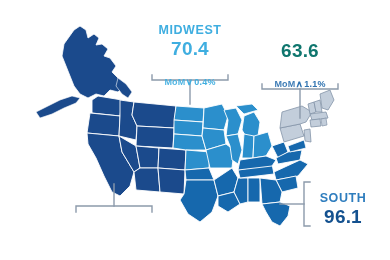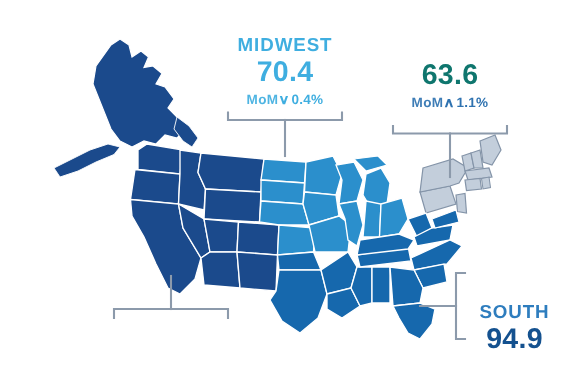--- a/index.html
+++ b/index.html
@@ -43,21 +43,21 @@
     font-weight: 700;
     letter-spacing: 0.2px;
     display: block;
     margin-top: 2px;
   }
   .callout-mom {
     font-size: 9px;
     font-weight: 700;
     letter-spacing: 0.2px;
     display: block;
-    margin-top: 4px;
+    margin-top: 20px;
   }
   .mom-label {
     font-weight: 600;
     opacity: 0.92;
   }
   .mom-arrow {
     display: inline-block;
     font-size: 9px;
     margin: 0 1px;
     transform: scaleX(1.15);
@@ -237,19 +237,19 @@
     </span>
   </div>
 
   <div class="callout" id="callout-northeast" style="left:252px; top:39px; width:96px;">
     <span class="callout-value">63.6</span>
     <span class="callout-mom">
       <span class="mom-label">MoM</span><span class="mom-arrow">∧</span><span class="mom-pct">1.1%</span>
     </span>
   </div>
 
-  <div class="callout" id="callout-south" style="left:305px; top:202px; width:76px;">
+  <div class="callout" id="callout-south" style="left:305px; top:192px; width:76px;">
     <span class="callout-name">SOUTH</span>
-    <span class="callout-value">94.9</span>
+    <span class="callout-value">96.1</span>
   </div>
 
 
 </div>
 
 </body></html>

